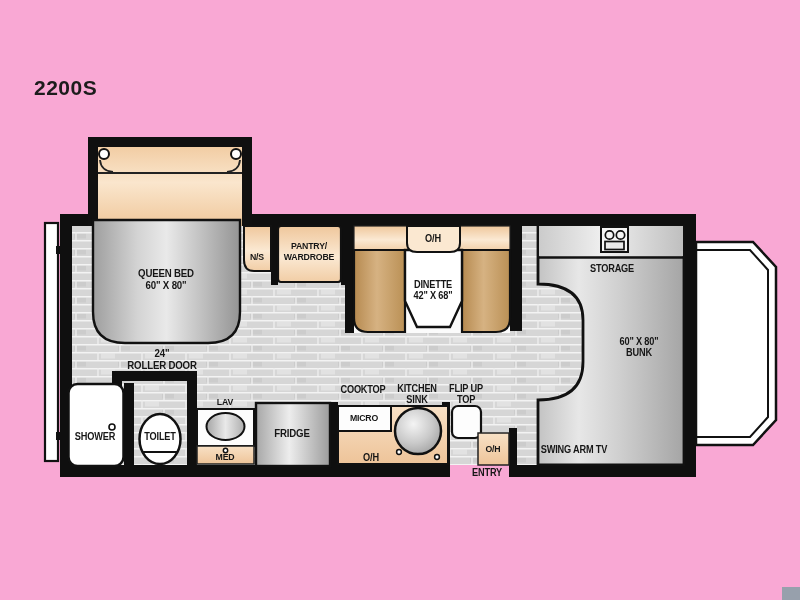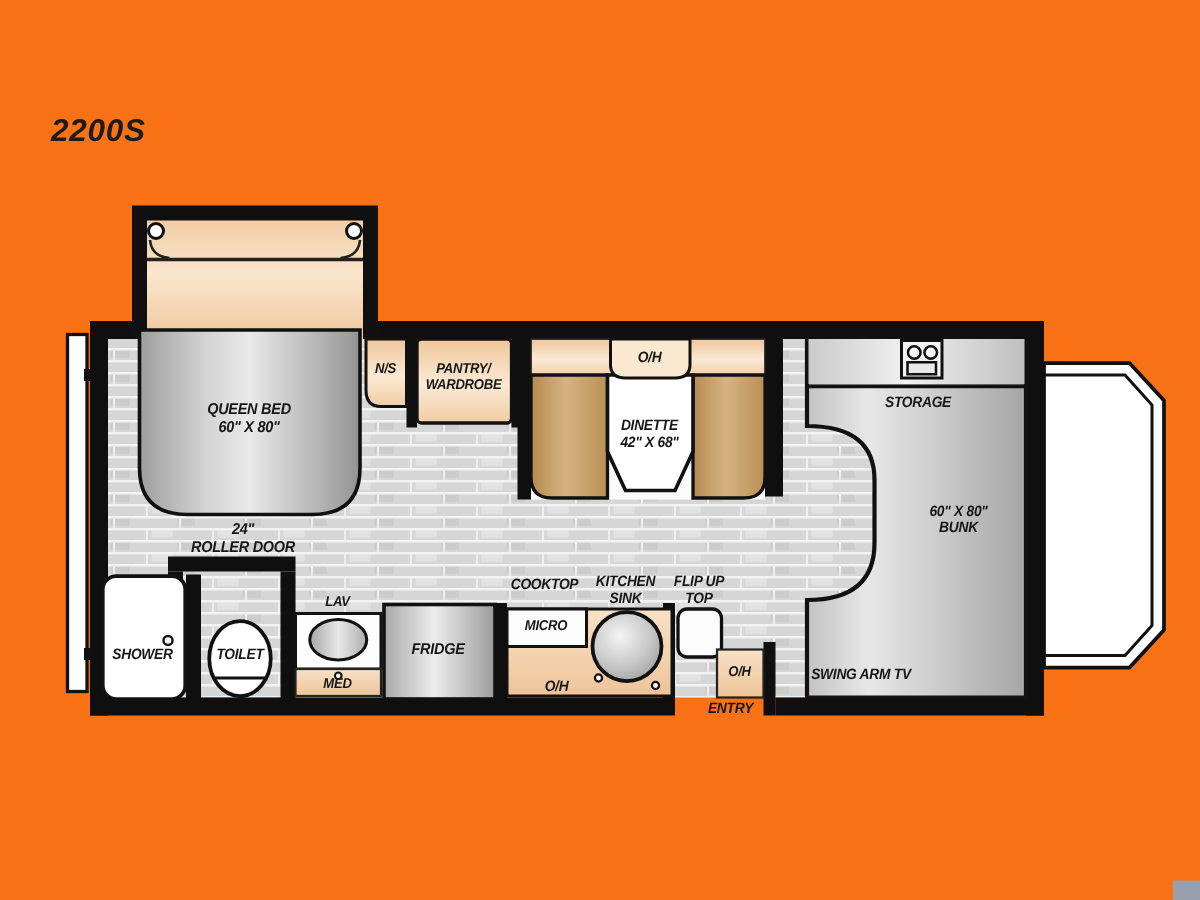--- a/index.html
+++ b/index.html
@@ -1,17 +1,17 @@
 <!DOCTYPE html>
 <html><head>
 <meta charset="utf-8">
 <style>
   html,body{margin:0;padding:0;background:#fff;}
-  #stage{position:relative;width:800px;height:600px;background:#f97316;overflow:hidden;
-         font-family:"Liberation Sans",sans-serif;font-style:italic;}
+  #stage{position:relative;width:800px;height:600px;background:#f9a8d4;overflow:hidden;
+         font-family:"Liberation Sans",sans-serif;}
   #plan-svg{position:absolute;left:0;top:0;}
   .lbl{position:absolute;transform:translate(-50%,-50%) scaleX(.92);
        font-weight:700;color:#161616;text-align:center;line-height:1.12;
        white-space:pre-line;letter-spacing:-.2px;pointer-events:none;}
   .s9 {font-size:9.5px;}
   .s10{font-size:10px;}
   .s11{font-size:10.5px;}
   #model-title{position:absolute;left:34px;top:76px;font-size:21px;font-weight:600;
                letter-spacing:.5px;color:#1c1c1c;}
   #corner-artifact{position:absolute;right:0;bottom:0;width:18px;height:13px;background:#97a0ac;}
@@ -174,21 +174,21 @@
       <rect x="478" y="433" width="31" height="32" fill="url(#counterG)" stroke="#222" stroke-width="1.5"></rect>
     </g>
   </svg>
 
   <div id="model-title">2200S</div>
 
   <div class="lbl s11" style="left:166px;top:280px">QUEEN BED
 60" X 80"</div>
   <div class="lbl s11" style="left:162px;top:360px">24"
 ROLLER DOOR</div>
-  <div class="lbl s9" style="left:257px;top:247px">N/S</div>
+  <div class="lbl s9" style="left:257px;top:257px">N/S</div>
   <div class="lbl s9" style="left:309px;top:252px">PANTRY/
 WARDROBE</div>
   <div class="lbl s10" style="left:433px;top:239px">O/H</div>
   <div class="lbl s10" style="left:433px;top:290px">DINETTE
 42" X 68"</div>
   <div class="lbl s10" style="left:612px;top:269px">STORAGE</div>
   <div class="lbl s10" style="left:639px;top:347px">60" X 80"
 BUNK</div>
   <div class="lbl s10" style="left:95px;top:437px">SHOWER</div>
   <div class="lbl s10" style="left:160px;top:437px">TOILET</div>

